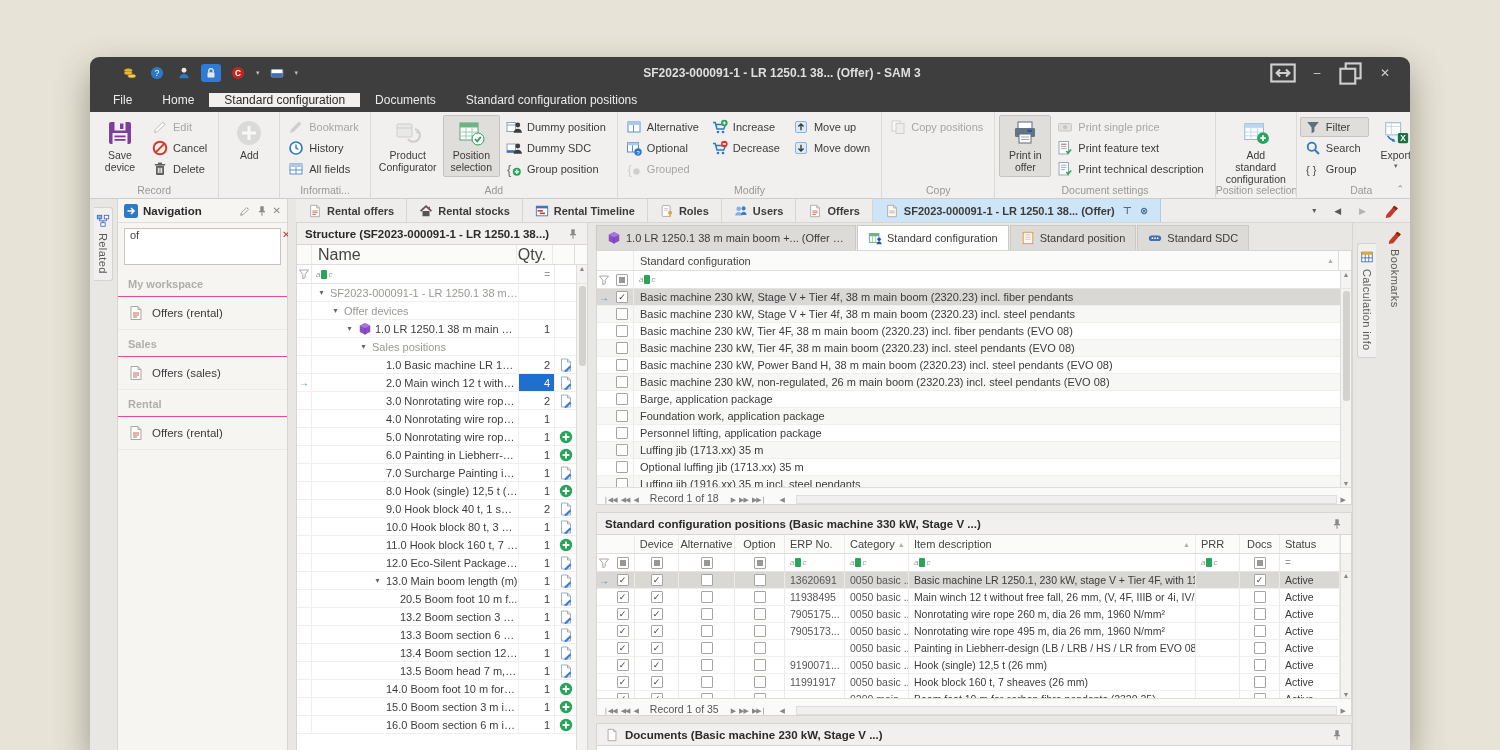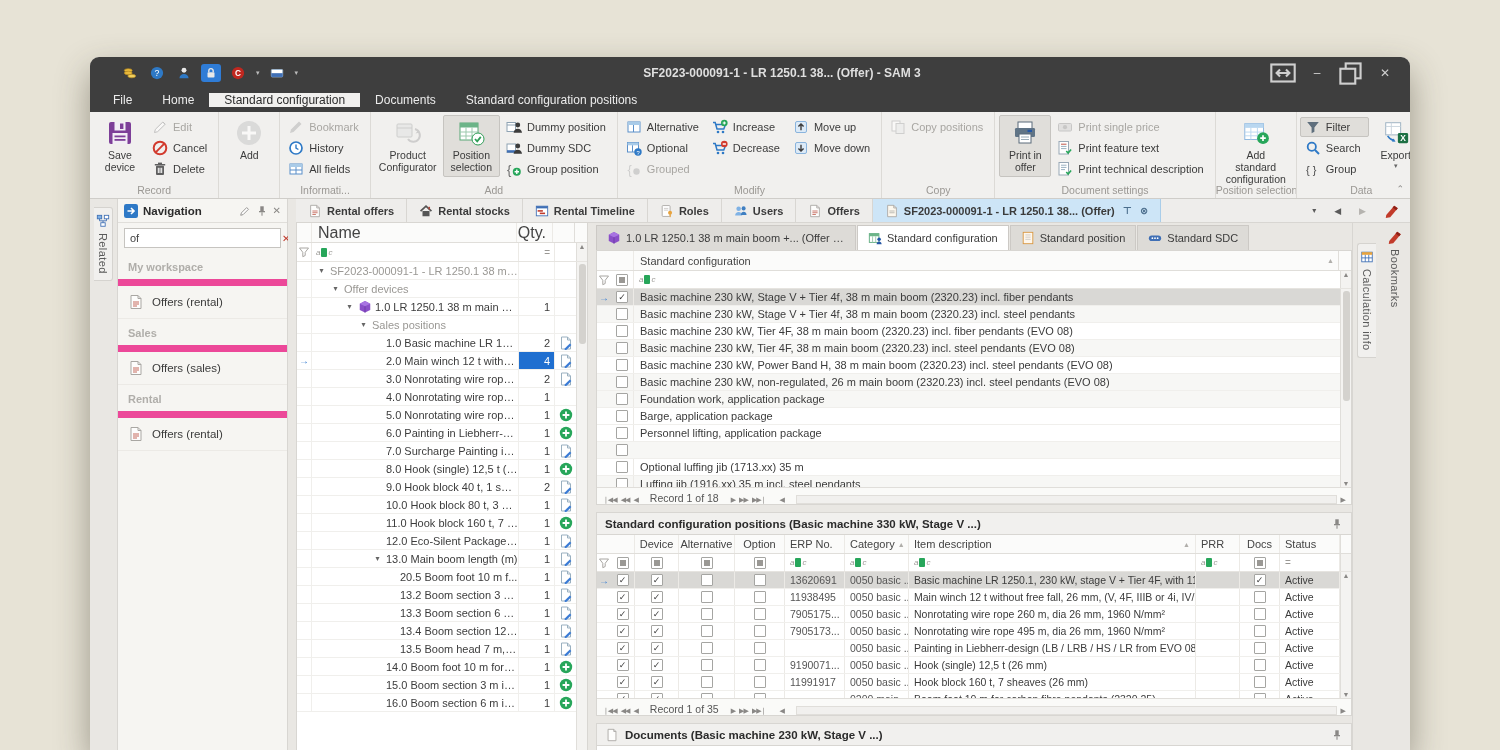--- a/index.html
+++ b/index.html
@@ -48,24 +48,24 @@
   
   .main{display:flex;height:638px}
   .relstrip{width:28px;background:#e9e7e3;border-right:1px solid #d8d6d2;display:flex;flex-direction:column;align-items:center;padding-top:8px}
   .vtab{display:flex;flex-direction:column;align-items:center;gap:5px;background:#f1f0ee;border:1px solid #d5d3cf;border-left:none;padding:6px 2px;border-radius:0 3px 3px 0}
   .vtext{writing-mode:vertical-rl;font-size:11px;color:#5a5a5a;letter-spacing:.4px}
   
   .navpanel{width:170px;background:#f6f5f2;border-right:1px solid #d8d6d2;display:flex;flex-direction:column}
   .navhead{height:24px;display:flex;align-items:center;gap:5px;padding:0 6px;border-bottom:1px solid #e0deda}
   .navhead .ttl{font-size:11.5px;font-weight:bold;color:#2b2b2b;flex:1}
   .navhead .hic{color:#8a8886;font-size:10px}
-  .navsearch{margin:5px 6px;height:20px;background:#fff;border:1px solid #c6c4c0;display:flex;align-items:center}
+  .navsearch{margin:5px 6px;height:37px;background:#fff;border:1px solid #c6c4c0;display:flex;align-items:flex-start}
   .navsearch input{flex:1;border:none;outline:none;font-size:11px;color:#444;padding:0 5px;background:transparent;font-family:inherit}
   .navsearch .clr{color:#c0392b;font-size:10px;padding:0 5px}
-  .navsec{font-size:11px;font-weight:bold;color:#b0aeaa;padding:8px 10px 6px;border-bottom:7px solid #ec4899}
+  .navsec{font-size:11px;font-weight:bold;color:#b0aeaa;padding:8px 10px 6px;border-bottom:1px solid #ec4899}
   .navitem{display:flex;align-items:center;gap:8px;padding:8px 10px;font-size:11.5px;color:#3b3b3b;border-bottom:1px solid #eceae6}
   .splitter{width:8px;background:#e9e7e3}
   
   .centercol{flex:1;display:flex;flex-direction:column;min-width:0}
   .centerrow{flex:1;display:flex;min-height:0}
   
   .phead{height:22px;background:#f1f0ee;border-bottom:1px solid #d8d6d2;display:flex;align-items:center;gap:6px;padding:0 8px}
   .phead .ttl{font-size:11.5px;font-weight:bold;color:#2b2b2b;flex:1;white-space:nowrap;overflow:hidden}
   
   .structpanel{width:292px;background:#fff;border:1px solid #d8d6d2;border-top:none;display:flex;flex-direction:column}
@@ -788,20 +788,30 @@
                 <svg viewBox="0 0 18 18">
                   <path d="M2.5 13.5L11.5 3l4 3-8.5 10-5 .8z" fill="#c23b2a"></path>
                   <path d="M11.5 3l4 3-1.8 2.1-4-3z" fill="#8e2016"></path>
                 </svg>
               </span>
             </div>
           </div>
 
         <div class="centerrow">
           <div class="structpanel">
+            <div class="phead">
+              <span class="ttl">Structure (SF2023-000091-1 - LR 1250.1 38...)</span>
+              <span class="ic s12">
+                  <svg viewBox="0 0 12 14">
+                    <rect x="4" y="1.5" width="4" height="5.5" fill="#8a8886"></rect>
+                    <rect x="2.5" y="7" width="7" height="1.5" fill="#8a8886"></rect>
+                    <rect x="5.4" y="8.5" width="1.2" height="4" fill="#8a8886"></rect>
+                  </svg>
+                </span>
+            </div>
             <div class="scolhead">
               <div class="sgut"></div>
               <div class="sname">Name</div>
               <div class="sqty">Qty.</div>
               <div class="sact"></div>
               <div class="svsb" style="background:#fbfbfa;border-left:1px solid #e0deda"></div>
             </div>
             <div class="sfilter">
               <div class="sgut">
                   <span class="ic s12">
@@ -1345,46 +1355,47 @@
                       </div>
                       <div class="cmain">Basic machine 230 kW, Power Band H, 38 m main boom (2320.23) incl. steel pendants (EVO 08)</div>
                     </div>
                     <div class="crow alt">
                       <div class="cgut"></div>
                       <div class="ccb">
                         <span class="cb"></span>
                       </div>
                       <div class="cmain">Basic machine 230 kW, non-regulated, 26 m main boom (2320.23) incl. steel pendants (EVO 08)</div>
                     </div>
+                    <div class="crow">
+                      <div class="cgut"></div>
+                      <div class="ccb">
+                        <span class="cb"></span>
+                      </div>
+                      <div class="cmain">Barge, application package</div>
+                    </div>
                     <div class="crow alt">
                       <div class="cgut"></div>
                       <div class="ccb">
                         <span class="cb"></span>
                       </div>
                       <div class="cmain">Foundation work, application package</div>
                     </div>
                     <div class="crow">
                       <div class="cgut"></div>
                       <div class="ccb">
                         <span class="cb"></span>
                       </div>
-                      <div class="cmain">Barge, application package</div>
-                    </div>
-                    <div class="crow">
-                      <div class="cgut"></div>
-                      <div class="ccb">
-                        <span class="cb"></span>
-                      </div>
                       <div class="cmain">Personnel lifting, application package</div>
                     </div>
                     <div class="crow alt">
                       <div class="cgut"></div>
                       <div class="ccb">
                         <span class="cb"></span>
                       </div>
+                      <div class="cmain">Luffing jib (1713.xx) 35 m</div>
                     </div>
                     <div class="crow">
                       <div class="cgut"></div>
                       <div class="ccb">
                         <span class="cb"></span>
                       </div>
                       <div class="cmain">Optional luffing jib (1713.xx) 35 m</div>
                     </div>
                     <div class="crow alt">
                       <div class="cgut"></div>

